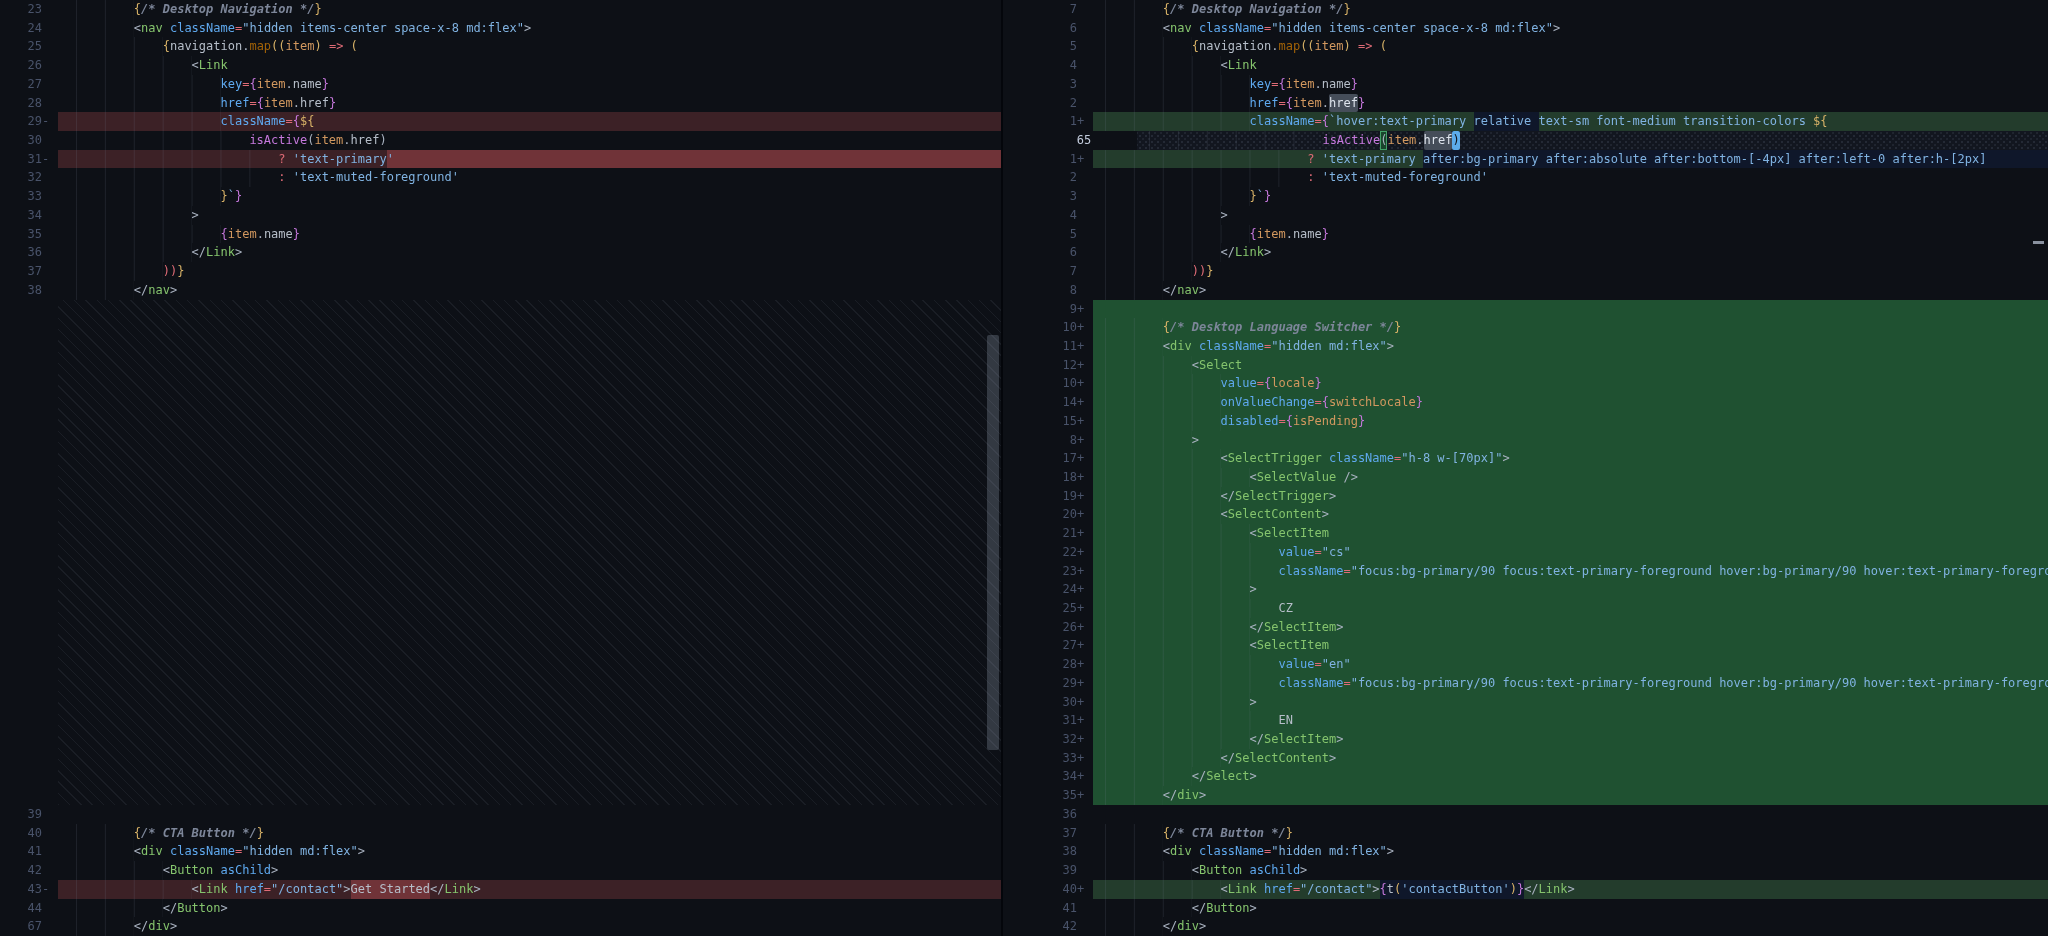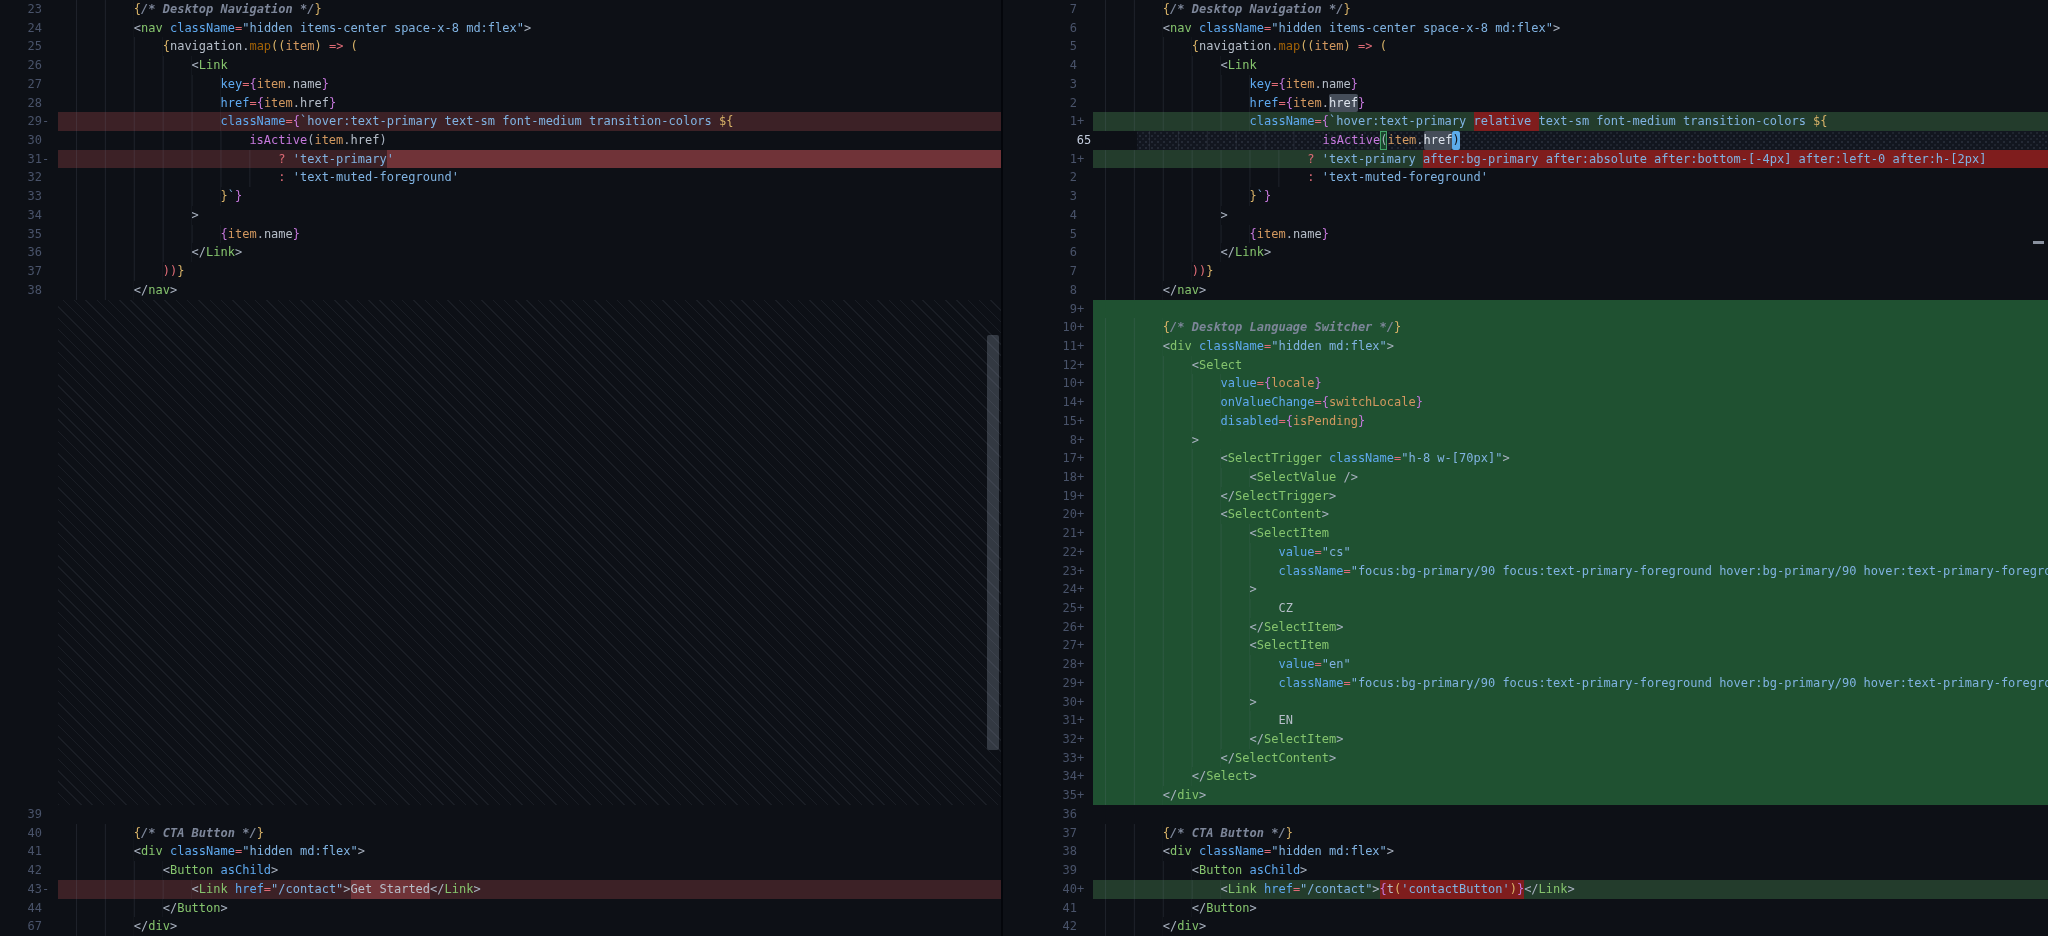--- a/index.html
+++ b/index.html
@@ -35,41 +35,41 @@
   .tok-at{color:#5fa9ef;}
   .tok-eq{color:#df6b76;}
   .tok-str{color:#80b3e2;}
   .tok-id{color:#b6bec9;}
   .tok-pm{color:#d2985f;}
   .tok-fn{color:#a16207;text-align:center;}
   .tok-pfn{color:#c678dd;}
   .tok-op{color:#df6b76;}
   
   .seg-hld{background:#703338;}
-  .seg-hla{background:#7f1d1d;}
+  .seg-hla{background:#0f172a;}
   .seg-wb{background:#454d59;border-radius:2px;color:#dde3ec;}
   .seg-mp{background:#19452c;box-shadow:inset 0 0 0 1px #42a268;}
   .seg-cb{background:#5cabea;color:#0e1117;border-radius:2px;}
   .ind{background-image:linear-gradient(to right,rgba(118,128,150,0.16) 1px,transparent 1px);background-size:4ch 100%;}
   #left-scroll-thumb{position:absolute;right:2px;top:335px;width:12px;height:415px;background:rgba(168,178,198,0.25);border-radius:2px;}
   #right-scroll-marker{position:absolute;right:4px;top:241px;width:11px;height:3px;background:#89919f;}
 </style>
 </head>
 <body>
 
 <div id="diff">
   <div class="pane" id="pane-left">
     <div id="left-scroll-thumb"></div>
   <div class="row nm"><span class="ln">23</span><span class="sign"></span><div class="code"><span class="ind">        </span><span class="tok-xb">{</span><span class="tok-c">/* Desktop Navigation */</span><span class="tok-xb">}</span></div></div>
       <div class="row nm"><span class="ln">24</span><span class="sign"></span><div class="code"><span class="ind">        </span><span class="tok-ab">&lt;</span><span class="tok-tag">nav</span><span class="tok-at"> className</span><span class="tok-eq">=</span><span class="tok-str">"hidden items-center space-x-8 md:flex"</span><span class="tok-ab">&gt;</span></div></div>
       <div class="row nm"><span class="ln">25</span><span class="sign"></span><div class="code"><span class="ind">            </span><span class="tok-xb">{</span><span class="tok-id">navigation</span><span class="tok-ab">.</span><span class="tok-fn">map</span><span class="tok-xb">((</span><span class="tok-pm">item</span><span class="tok-xb">)</span><span class="tok-op"> =&gt; </span><span class="tok-xb">(</span></div></div>
       <div class="row nm"><span class="ln">26</span><span class="sign"></span><div class="code"><span class="ind">                </span><span class="tok-ab">&lt;</span><span class="tok-tag">Link</span></div></div>
       <div class="row nm"><span class="ln">27</span><span class="sign"></span><div class="code"><span class="ind">                    </span><span class="tok-at">key</span><span class="tok-eq">=</span><span class="tok-pb">{</span><span class="tok-pm">item</span><span class="tok-ab">.</span><span class="tok-id">name</span><span class="tok-pb">}</span></div></div>
       <div class="row nm"><span class="ln">28</span><span class="sign"></span><div class="code"><span class="ind">                    </span><span class="tok-at">href</span><span class="tok-eq">=</span><span class="tok-pb">{</span><span class="tok-pm">item</span><span class="tok-ab">.</span><span class="tok-id">href</span><span class="tok-pb">}</span></div></div>
-      <div class="row del"><span class="ln">29</span><span class="sign">-</span><div class="code"><span class="ind">                    </span><span class="tok-at">className</span><span class="tok-eq">=</span><span class="tok-pb">{</span><span class="tok-str">`hover:text-primary text-sm font-medium transition-colors </span><span class="tok-xb">${</span></div></div>
+      <div class="row del"><span class="ln">29</span><span class="sign">-</span><div class="code"><span class="ind">                    </span><span class="tok-at">className</span><span class="tok-eq">=</span><span class="tok-pb">{</span><span class="tok-xb">${</span></div></div>
       <div class="row nm"><span class="ln">30</span><span class="sign"></span><div class="code"><span class="ind">                        </span><span class="tok-pfn">isActive</span><span class="tok-ab">(</span><span class="tok-pm">item</span><span class="tok-ab">.</span><span class="tok-id">href</span><span class="tok-ab">)</span></div></div>
       <div class="row del"><span class="ln">31</span><span class="sign">-</span><div class="code"><span class="ind">                            </span><span class="tok-op">? </span><span class="tok-str">'text-primary</span><span class="tok-str seg-hld">'</span><span class="tail seg-hld"></span></div></div>
       <div class="row nm"><span class="ln">32</span><span class="sign"></span><div class="code"><span class="ind">                            </span><span class="tok-op">: </span><span class="tok-str">'text-muted-foreground'</span></div></div>
       <div class="row nm"><span class="ln">33</span><span class="sign"></span><div class="code"><span class="ind">                    </span><span class="tok-xb">}</span><span class="tok-str">`</span><span class="tok-pb">}</span></div></div>
       <div class="row nm"><span class="ln">34</span><span class="sign"></span><div class="code"><span class="ind">                </span><span class="tok-ab">&gt;</span></div></div>
       <div class="row nm"><span class="ln">35</span><span class="sign"></span><div class="code"><span class="ind">                    </span><span class="tok-pb">{</span><span class="tok-pm">item</span><span class="tok-ab">.</span><span class="tok-id">name</span><span class="tok-pb">}</span></div></div>
       <div class="row nm"><span class="ln">36</span><span class="sign"></span><div class="code"><span class="ind">                </span><span class="tok-ab">&lt;/</span><span class="tok-tag">Link</span><span class="tok-ab">&gt;</span></div></div>
       <div class="row nm"><span class="ln">37</span><span class="sign"></span><div class="code"><span class="ind">            </span><span class="tok-op">))</span><span class="tok-xb">}</span></div></div>
       <div class="row nm"><span class="ln">38</span><span class="sign"></span><div class="code"><span class="ind">        </span><span class="tok-ab">&lt;/</span><span class="tok-tag">nav</span><span class="tok-ab">&gt;</span></div></div>
       <div class="row fill" style="height: 505.44px;"><span class="ln"></span><span class="sign"></span><div class="code"></div></div>

